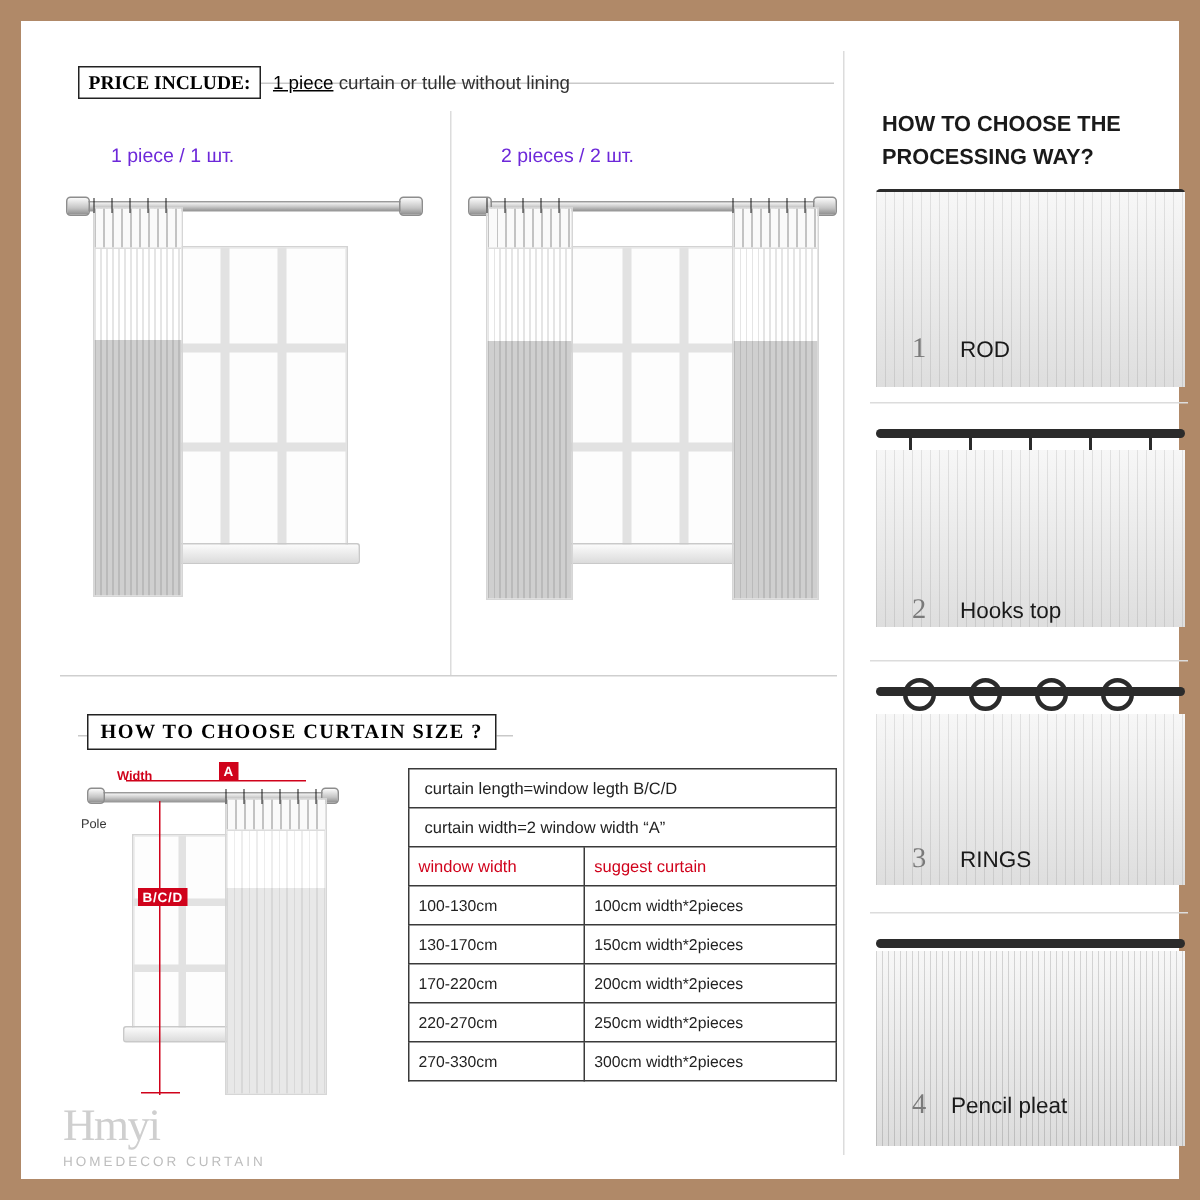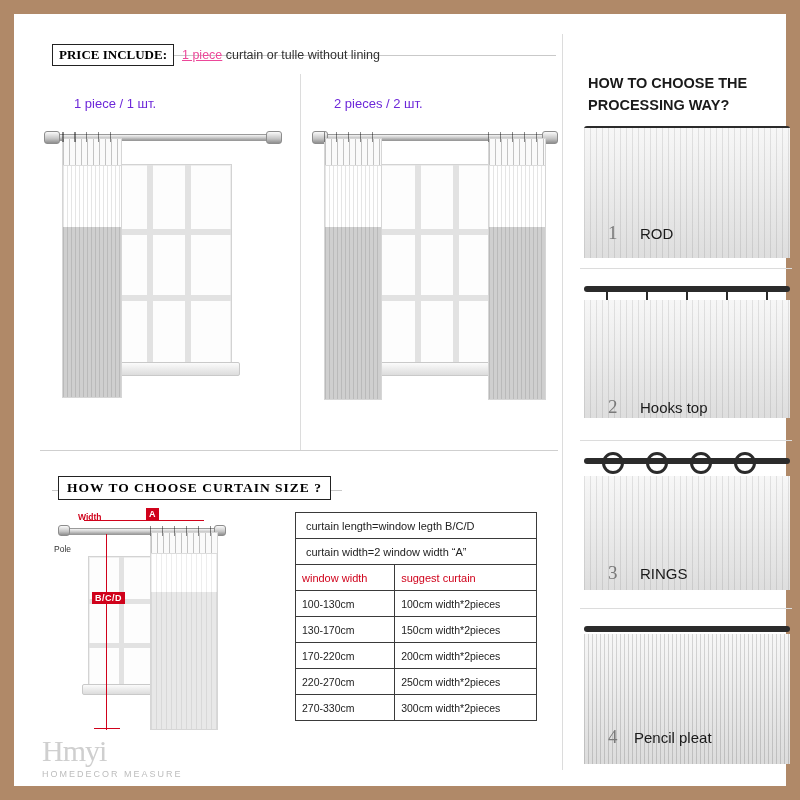--- a/index.html
+++ b/index.html
@@ -44,21 +44,21 @@
     font-weight: bold;
     border: 1px solid #222;
     padding: 2px 6px;
     background: #fff;
     font-family: "Liberation Serif", serif;
   }
   #price-row .desc {
     font-size: 12.5px;
     color: #333;
   }
-  #price-row .desc .hl { color: #ec4899; text-decoration: underline; }
+  #price-row .desc .hl { color: #000000; text-decoration: underline; }
   #price-line {
     position: absolute;
     left: 38px;
     top: 41px;
     width: 504px;
     height: 1px;
     background: #c9c9c9;
     z-index: 0;
   }
 
@@ -183,24 +183,23 @@
     position: absolute;
     font-size: 8.5px;
     color: #333;
   }
 
   
   #measure-table {
     position: absolute;
     left: 258px;
     top: 498px;
-    width: 242px;
+    width: 286px;
     border-collapse: collapse;
     font-size: 10.5px;
-    margin-left: 23px;
   }
   #measure-table td {
     border: 1px solid #3a3a3a;
     padding: 5px 6px;
     color: #222;
     height: 15px;
   }
   #measure-table td.wide { text-align: left; padding-left: 10px; font-size: 11px; }
   #measure-table td.hdr { color: #d0021b; font-size: 11px; }
 
@@ -463,17 +462,17 @@
       <div class="opt-fabric" style="top:16px;
            background:
              repeating-linear-gradient(90deg, rgba(0,0,0,.14) 0 1px, rgba(0,0,0,0) 1px 4px),
              linear-gradient(#f7f7f7, #dcdcdc);"></div>
     </div>
     <div class="opt-num" style="left:594px; top:712px;">4</div>
     <div class="opt-label" style="left:620px; top:715px;">Pencil pleat</div>
 
     <div id="brand">
       <div class="name">Hmyi</div>
-      <div class="sub">HOMEDECOR  MEASURE</div>
+      <div class="sub">HOMEDECOR  CURTAIN</div>
     </div>
 
   </div>
 </div>
 
 </body></html>

